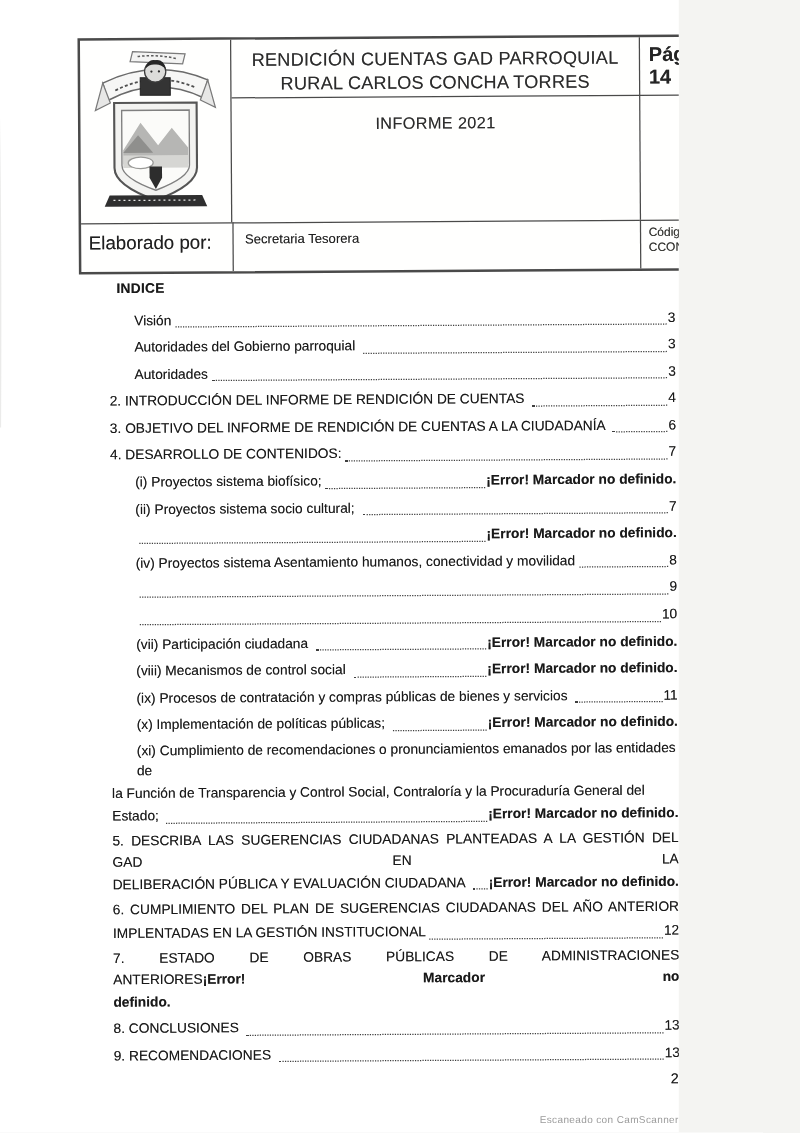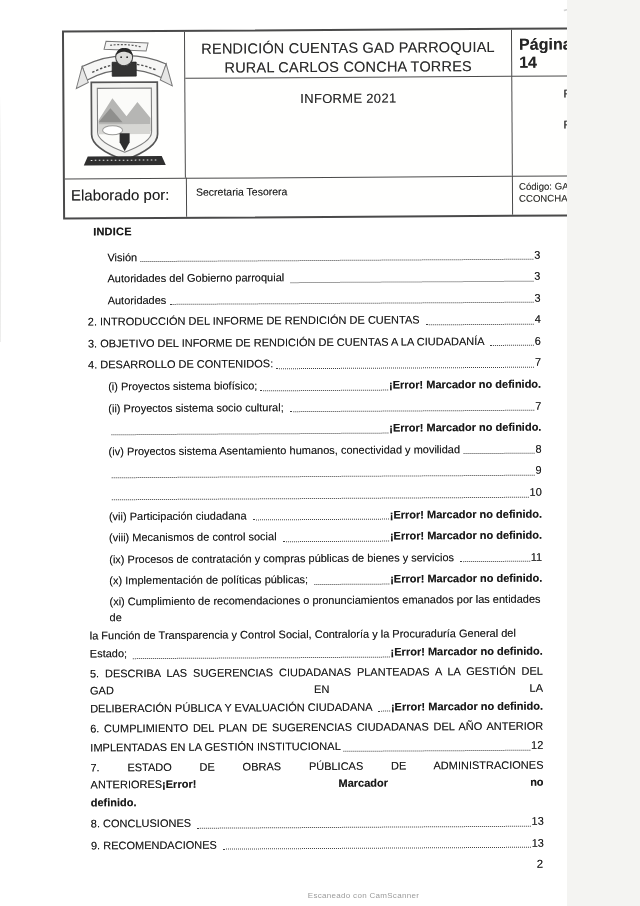--- a/index.html
+++ b/index.html
@@ -2,21 +2,21 @@
 <html><head>
 <meta charset="utf-8">
 <style>
   html,body{margin:0;padding:0;}
   body{
     width:640px;height:906px;background:#f4f4f2;
     font-family:"Liberation Sans", sans-serif;color:#1f1f1f;
     -webkit-font-smoothing:antialiased;
   }
   .page{
-    position:relative;width:543px;height:906px;background:#ffffff;overflow:hidden;padding-left:24px;
+    position:relative;width:543px;height:906px;background:#ffffff;overflow:hidden;
   }
   .sheet{position:absolute;left:0;top:0;width:640px;height:906px;transform:rotate(-0.35deg);transform-origin:50% 40%;}
 
   
   .artifacts{position:absolute;left:0;top:0;width:640px;height:906px;pointer-events:none;}
 
   
   .htable{
     position:absolute;left:64px;top:29px;width:564px;
     display:grid;grid-template-columns:121px 1fr 117px;grid-template-rows:47px 99px auto;
@@ -43,21 +43,21 @@
   .toc-line.justify{display:block;text-align:justify;text-align-last:justify;}
   .toc-line.indent{padding-left:20px;}
   .toc-line .t{white-space:pre-wrap;}
   .b{font-weight:700;}
   .ref{white-space:nowrap;}
   .leader{flex:1 1 auto;min-width:10px;border-bottom:1.8px dotted #3f3f3f;margin:0 1px 3px 3px;}
   .foot-num{margin-top:7px;text-align:right;font-size:11.5px;padding-right:1px;}
 
   
   .watermark{
-    position:absolute;left:160px;right:0;bottom:6px;text-align:center;
+    position:absolute;left:160px;right:0;bottom:6px;text-align:right;
     font-size:8px;color:#9b9b9b;letter-spacing:.3px;transform:none;
   }
 </style>
 </head>
 <body>
 
 <div class="page">
   <div class="sheet">
 
     <div class="htable">

